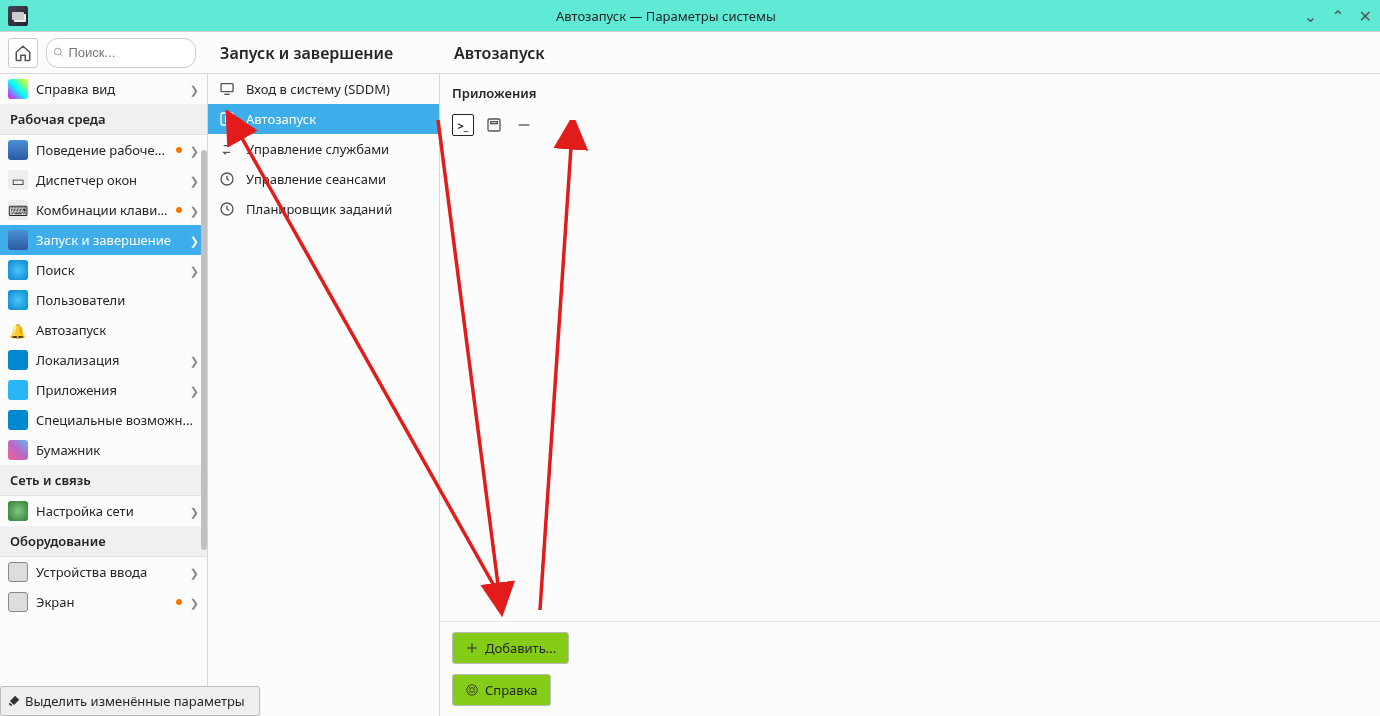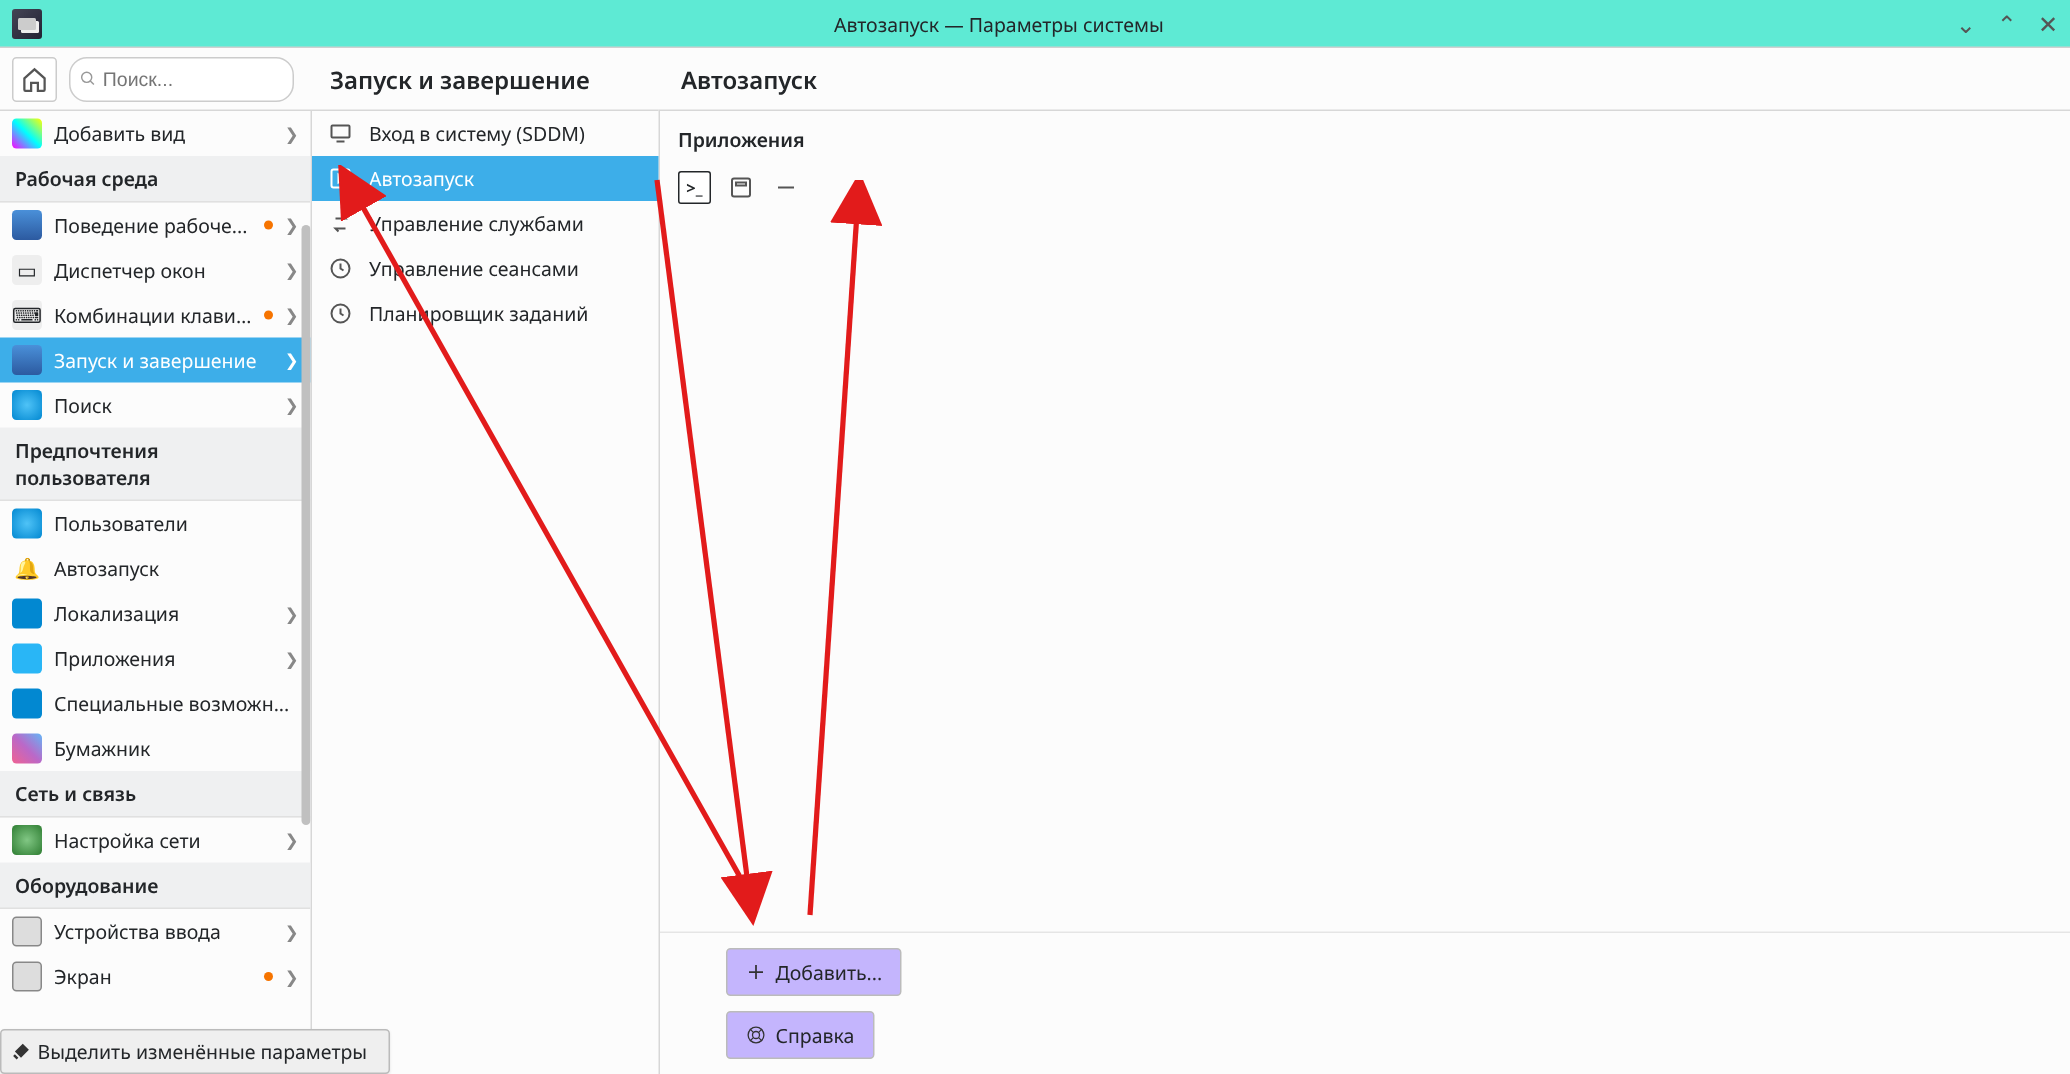--- a/index.html
+++ b/index.html
@@ -43,21 +43,21 @@
 .content { flex: 1; display: flex; flex-direction: column; position: relative; }
 .content-header { height: 42px; display:flex; align-items:center; padding:0 14px; font-size:16px; font-weight:600; border-bottom:1px solid #d7d7d7; margin-top:-42px; background:#fcfcfc; }
 .content-body { flex: 1; padding: 10px 12px; overflow: auto; }
 .apps-header { font-weight: 600; margin-bottom: 8px; font-size: 13px; }
 .app-row { display: flex; align-items: center; gap: 10px; padding: 4px 0; }
 .app-row .term-ic { width: 22px; height: 22px; border: 1.5px solid #232629; border-radius: 2px; display:flex; align-items:center; justify-content:center; font-size:11px; font-weight:bold; background:#fff; }
 .app-row .appname { flex: 1; }
 .app-row .ctrl { width: 20px; height: 20px; display:flex; align-items:center; justify-content:center; color:#555; cursor:pointer; }
 
 .content-footer { padding: 10px 12px; display: flex; flex-direction: column; gap: 10px; border-top: 1px solid #e5e5e5; }
-.btn { display: inline-flex; align-items: center; gap: 6px; border: 1px solid #bbb; background: #c4b5fd; border-radius: 3px; padding: 6px 12px; cursor: pointer; font-size: 13px; width: fit-content; margin-left: 32px; }
+.btn { display: inline-flex; align-items: center; gap: 6px; border: 1px solid #bbb; background: #84cc16; border-radius: 3px; padding: 6px 12px; cursor: pointer; font-size: 13px; width: fit-content; }
 
 svg.arrow { position: absolute; pointer-events: none; z-index: 100; }
 
 .ic-appearance { background: linear-gradient(45deg,#f0f 0%,#0ff 50%,#ff0 100%); }
 .ic-desktop { background: linear-gradient(#4a90d9,#2c5aa0); color:#fff; }
 .ic-wm { background:#eee; }
 .ic-keys { background:#eee; }
 .ic-startup { background: linear-gradient(#4a90d9,#2c5aa0); color:#fff; }
 .ic-search { background: radial-gradient(circle,#4fc3f7,#0288d1); color:#fff; border-radius:50%; }
 .ic-users { background: radial-gradient(circle,#4fc3f7,#0288d1); border-radius:50%; }
@@ -106,21 +106,21 @@
         <line x1="3" y1="18" x2="21" y2="18"></line>
       </svg>
   </div>
 </div>
 
 <div class="main">
   <div class="sidebar-left" id="sidebar-left">
     <div class="scrollbar-fake"></div>
   <div class="cat-item">
         <div class="ic ic-appearance"></div>
-        <div class="lbl">Добавить вид</div>
+        <div class="lbl">Справка вид</div>
         <div class="chev">❯</div>
       </div>
       <div class="cat-header">Рабочая среда</div>
       <div class="cat-item">
         <div class="ic ic-desktop"></div>
         <div class="lbl">Поведение рабоче...</div>
         <div class="dot"></div>
         <div class="chev">❯</div>
       </div>
       <div class="cat-item">
@@ -137,21 +137,20 @@
       <div class="cat-item selected">
         <div class="ic ic-startup"></div>
         <div class="lbl">Запуск и завершение</div>
         <div class="chev">❯</div>
       </div>
       <div class="cat-item">
         <div class="ic ic-search"></div>
         <div class="lbl">Поиск</div>
         <div class="chev">❯</div>
       </div>
-      <div class="cat-header">Предпочтения пользователя</div>
       <div class="cat-item">
         <div class="ic ic-users"></div>
         <div class="lbl">Пользователи</div>
       </div>
       <div class="cat-item">
         <div class="ic ic-notif">🔔</div>
         <div class="lbl">Автозапуск</div>
       </div>
       <div class="cat-item">
         <div class="ic ic-locale"></div>

